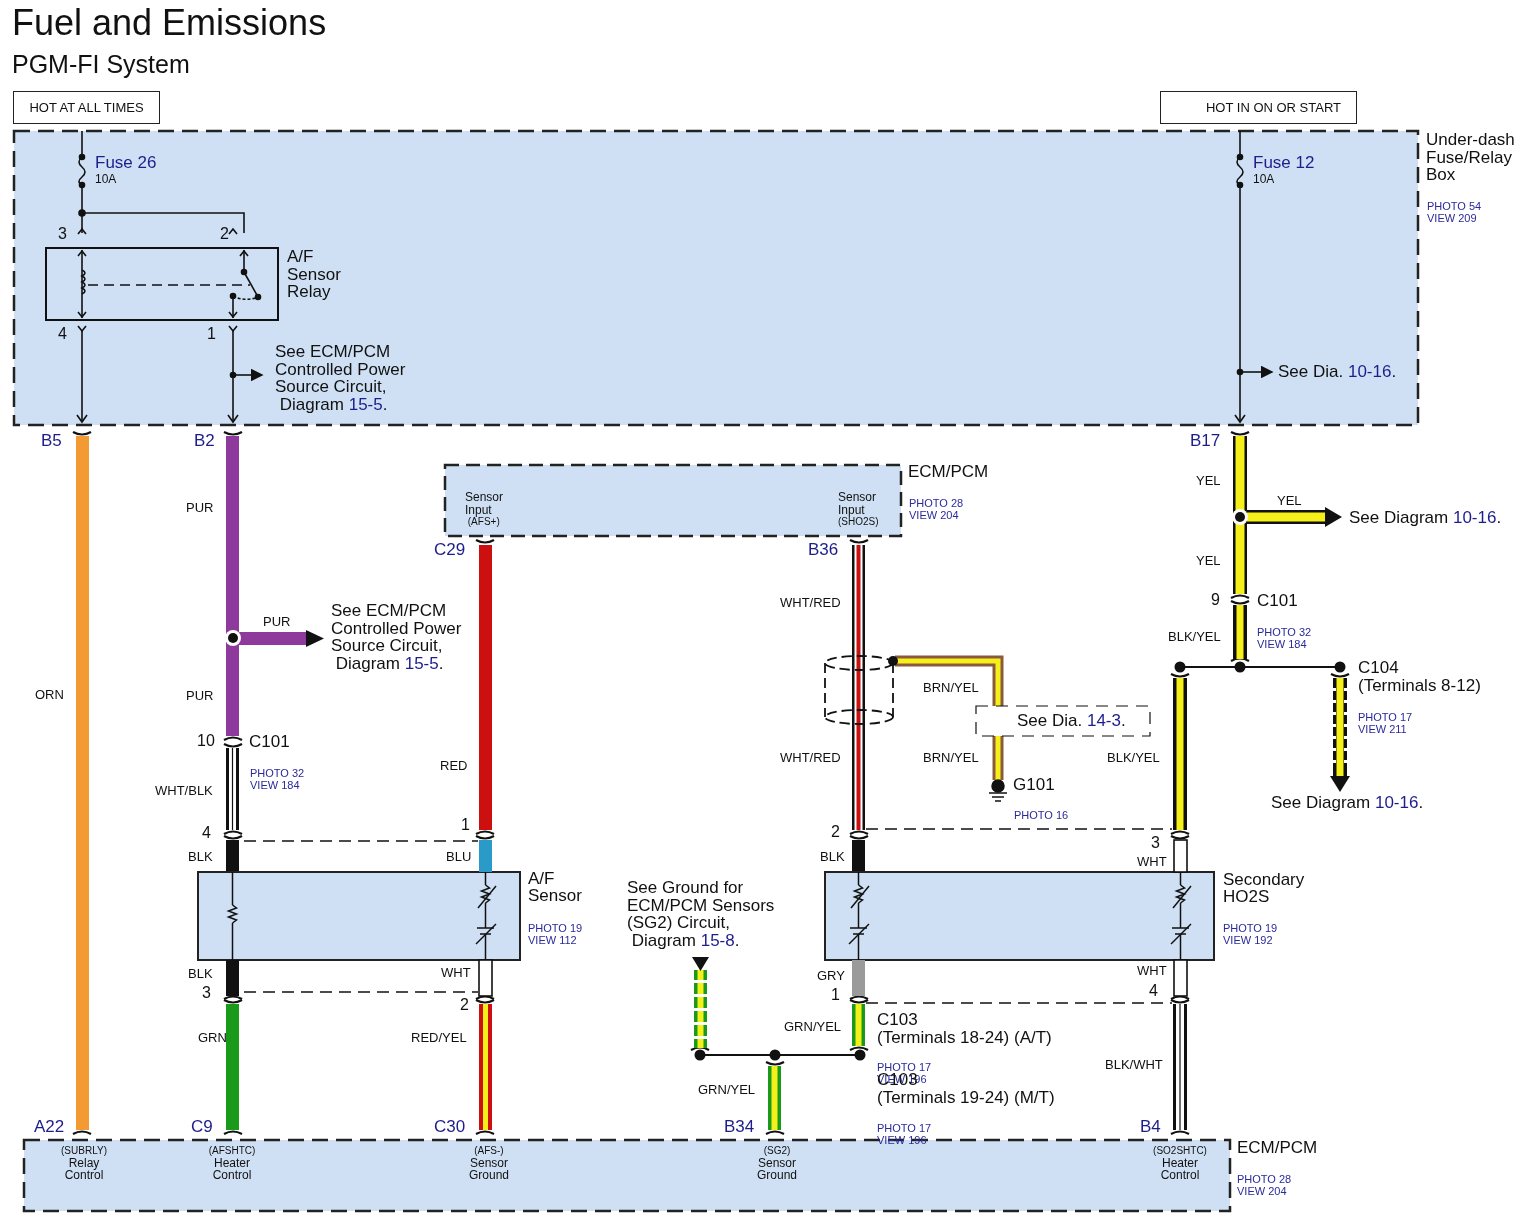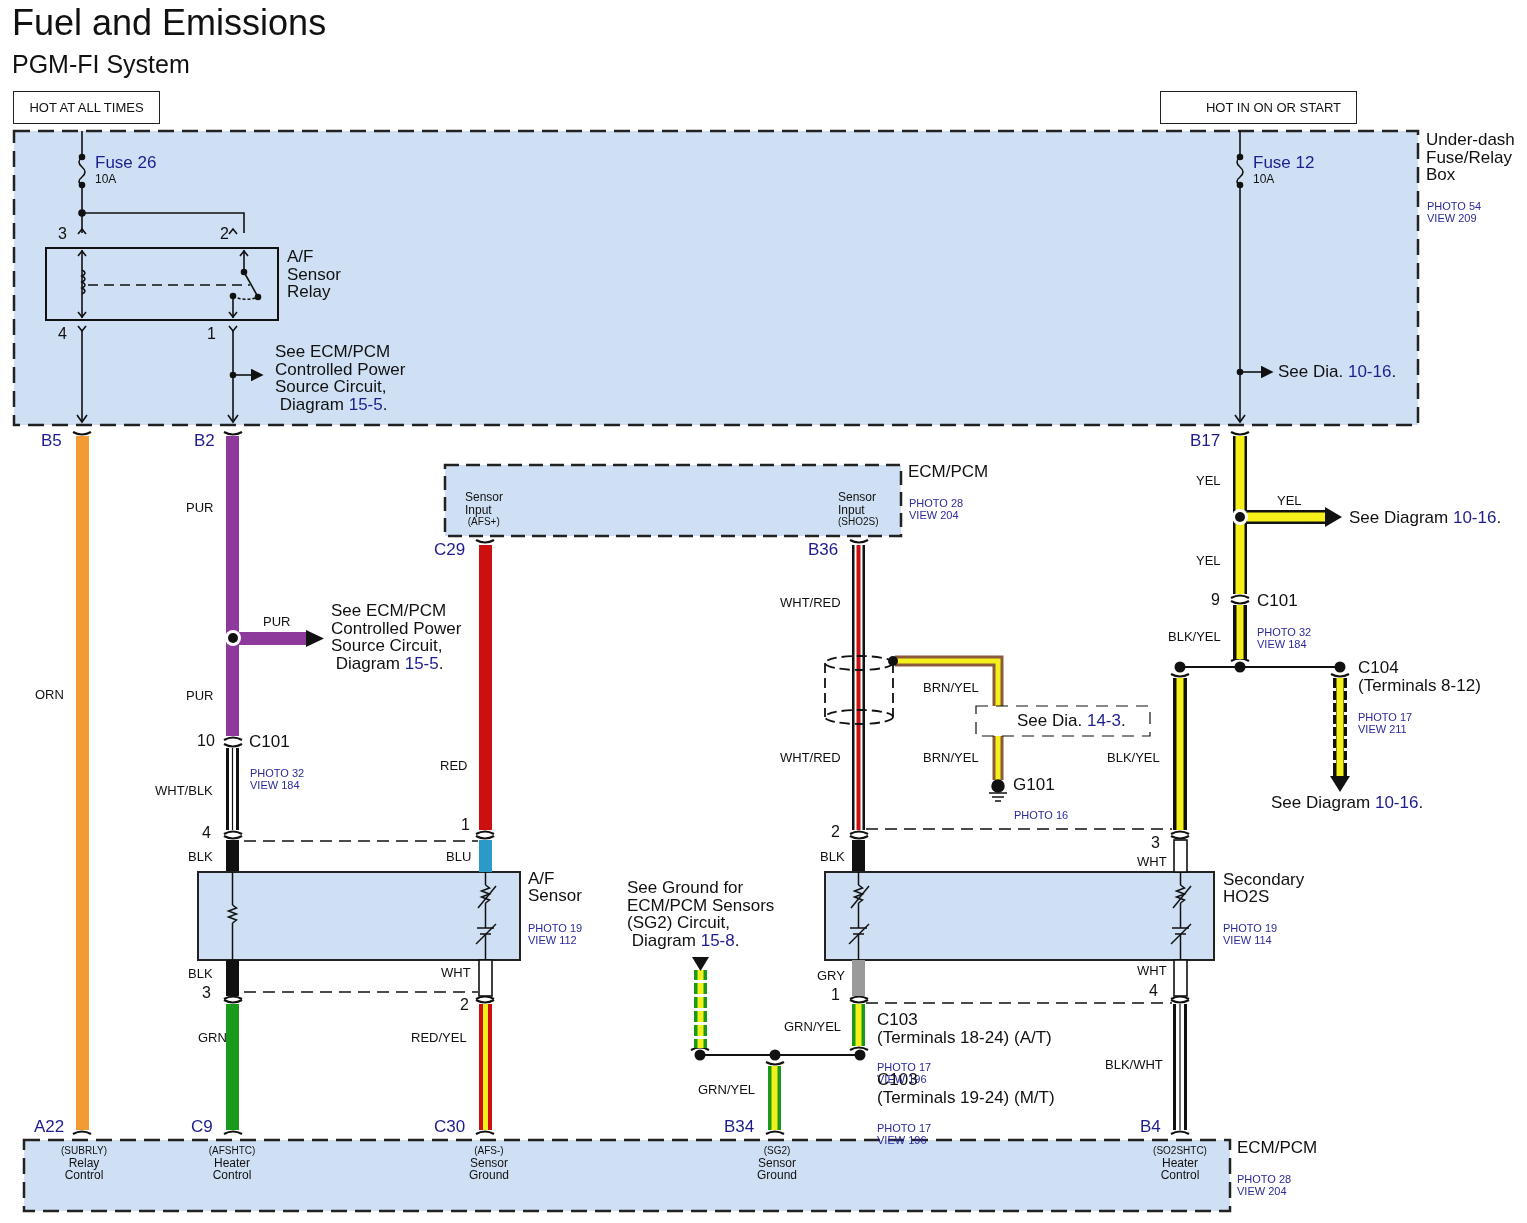--- a/index.html
+++ b/index.html
@@ -476,21 +476,21 @@
 <div class="t pin" style="left:831px;top:824px;">2</div>
 <div class="t pin" style="left:1151px;top:835px;">3</div>
 <div class="t pin" style="left:831px;top:987px;">1</div>
 <div class="t pin" style="left:1149px;top:983px;">4</div>
 <div class="t lbl" style="left:1223px;top:871px;line-height:1.0;">
     <div>Secondary</div>
     <div>HO2S</div>
   </div>
 <div class="t ref" style="left:1223px;top:907px;">
     <div>PHOTO 19</div>
-    <div>VIEW 114</div>
+    <div>VIEW 192</div>
   </div>
 
 <div class="t conn" style="left:34px;top:1118px;">A22</div>
 <div class="t conn" style="left:191px;top:1118px;">C9</div>
 <div class="t conn" style="left:434px;top:1118px;">C30</div>
 <div class="t conn" style="left:724px;top:1118px;">B34</div>
 <div class="t conn" style="left:1140px;top:1118px;">B4</div>
 
 <div class="t small" style="left:43px;top:1146px;width:82px;">
     <div style="font-size:10px">(SUBRLY)</div>

